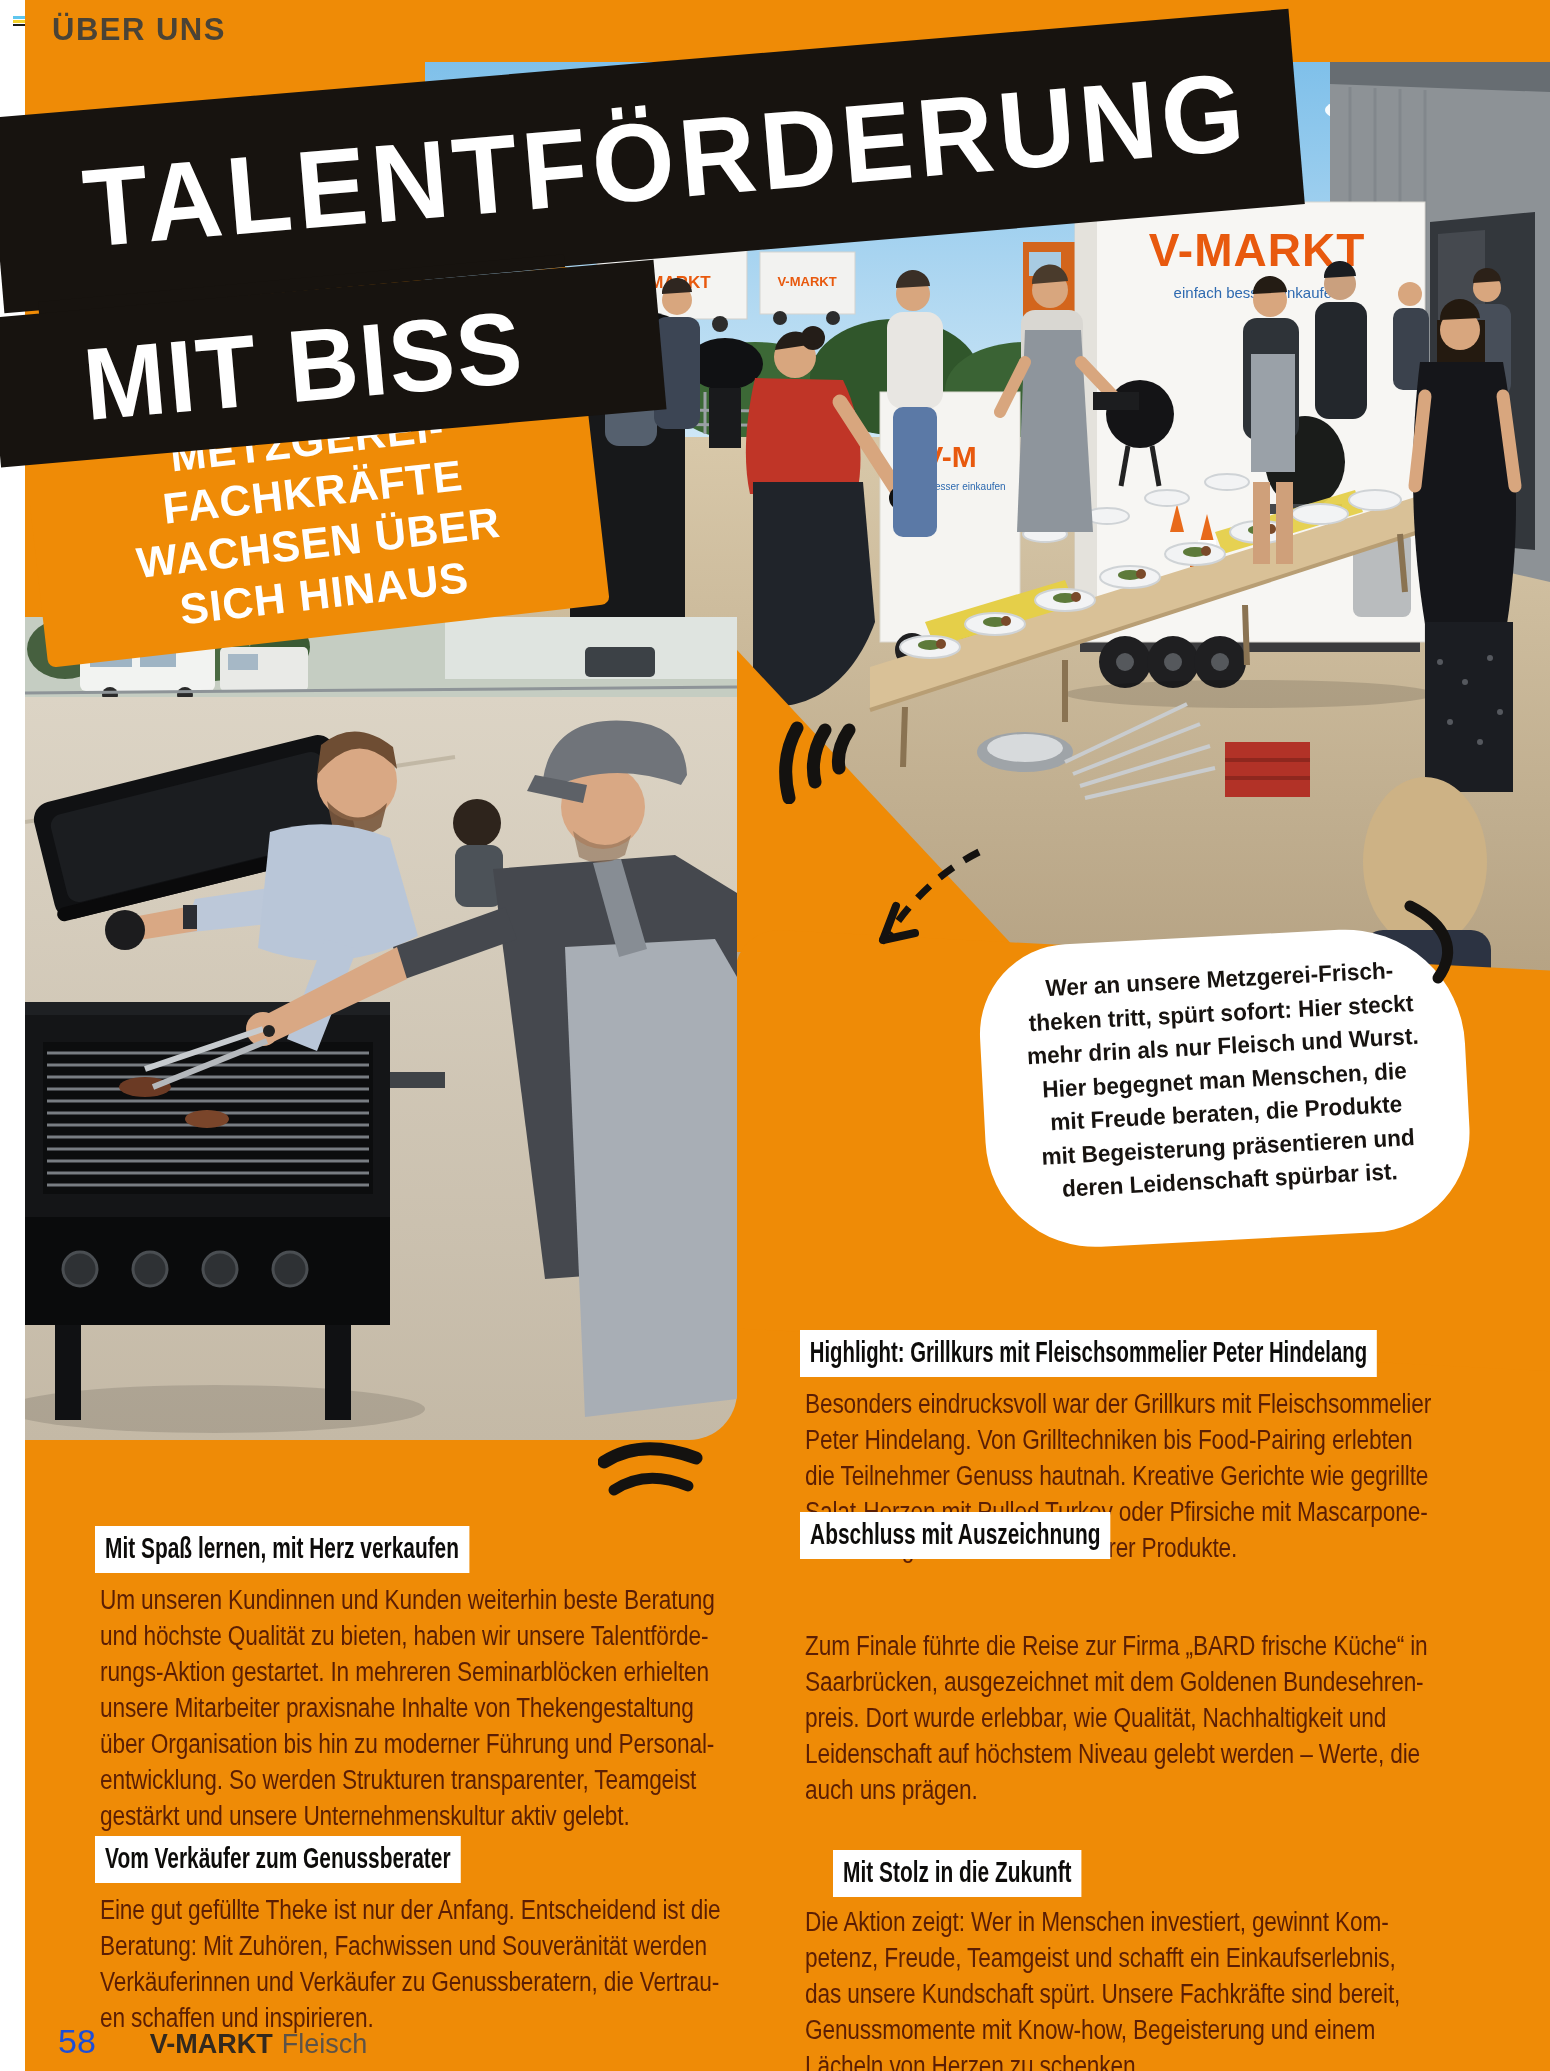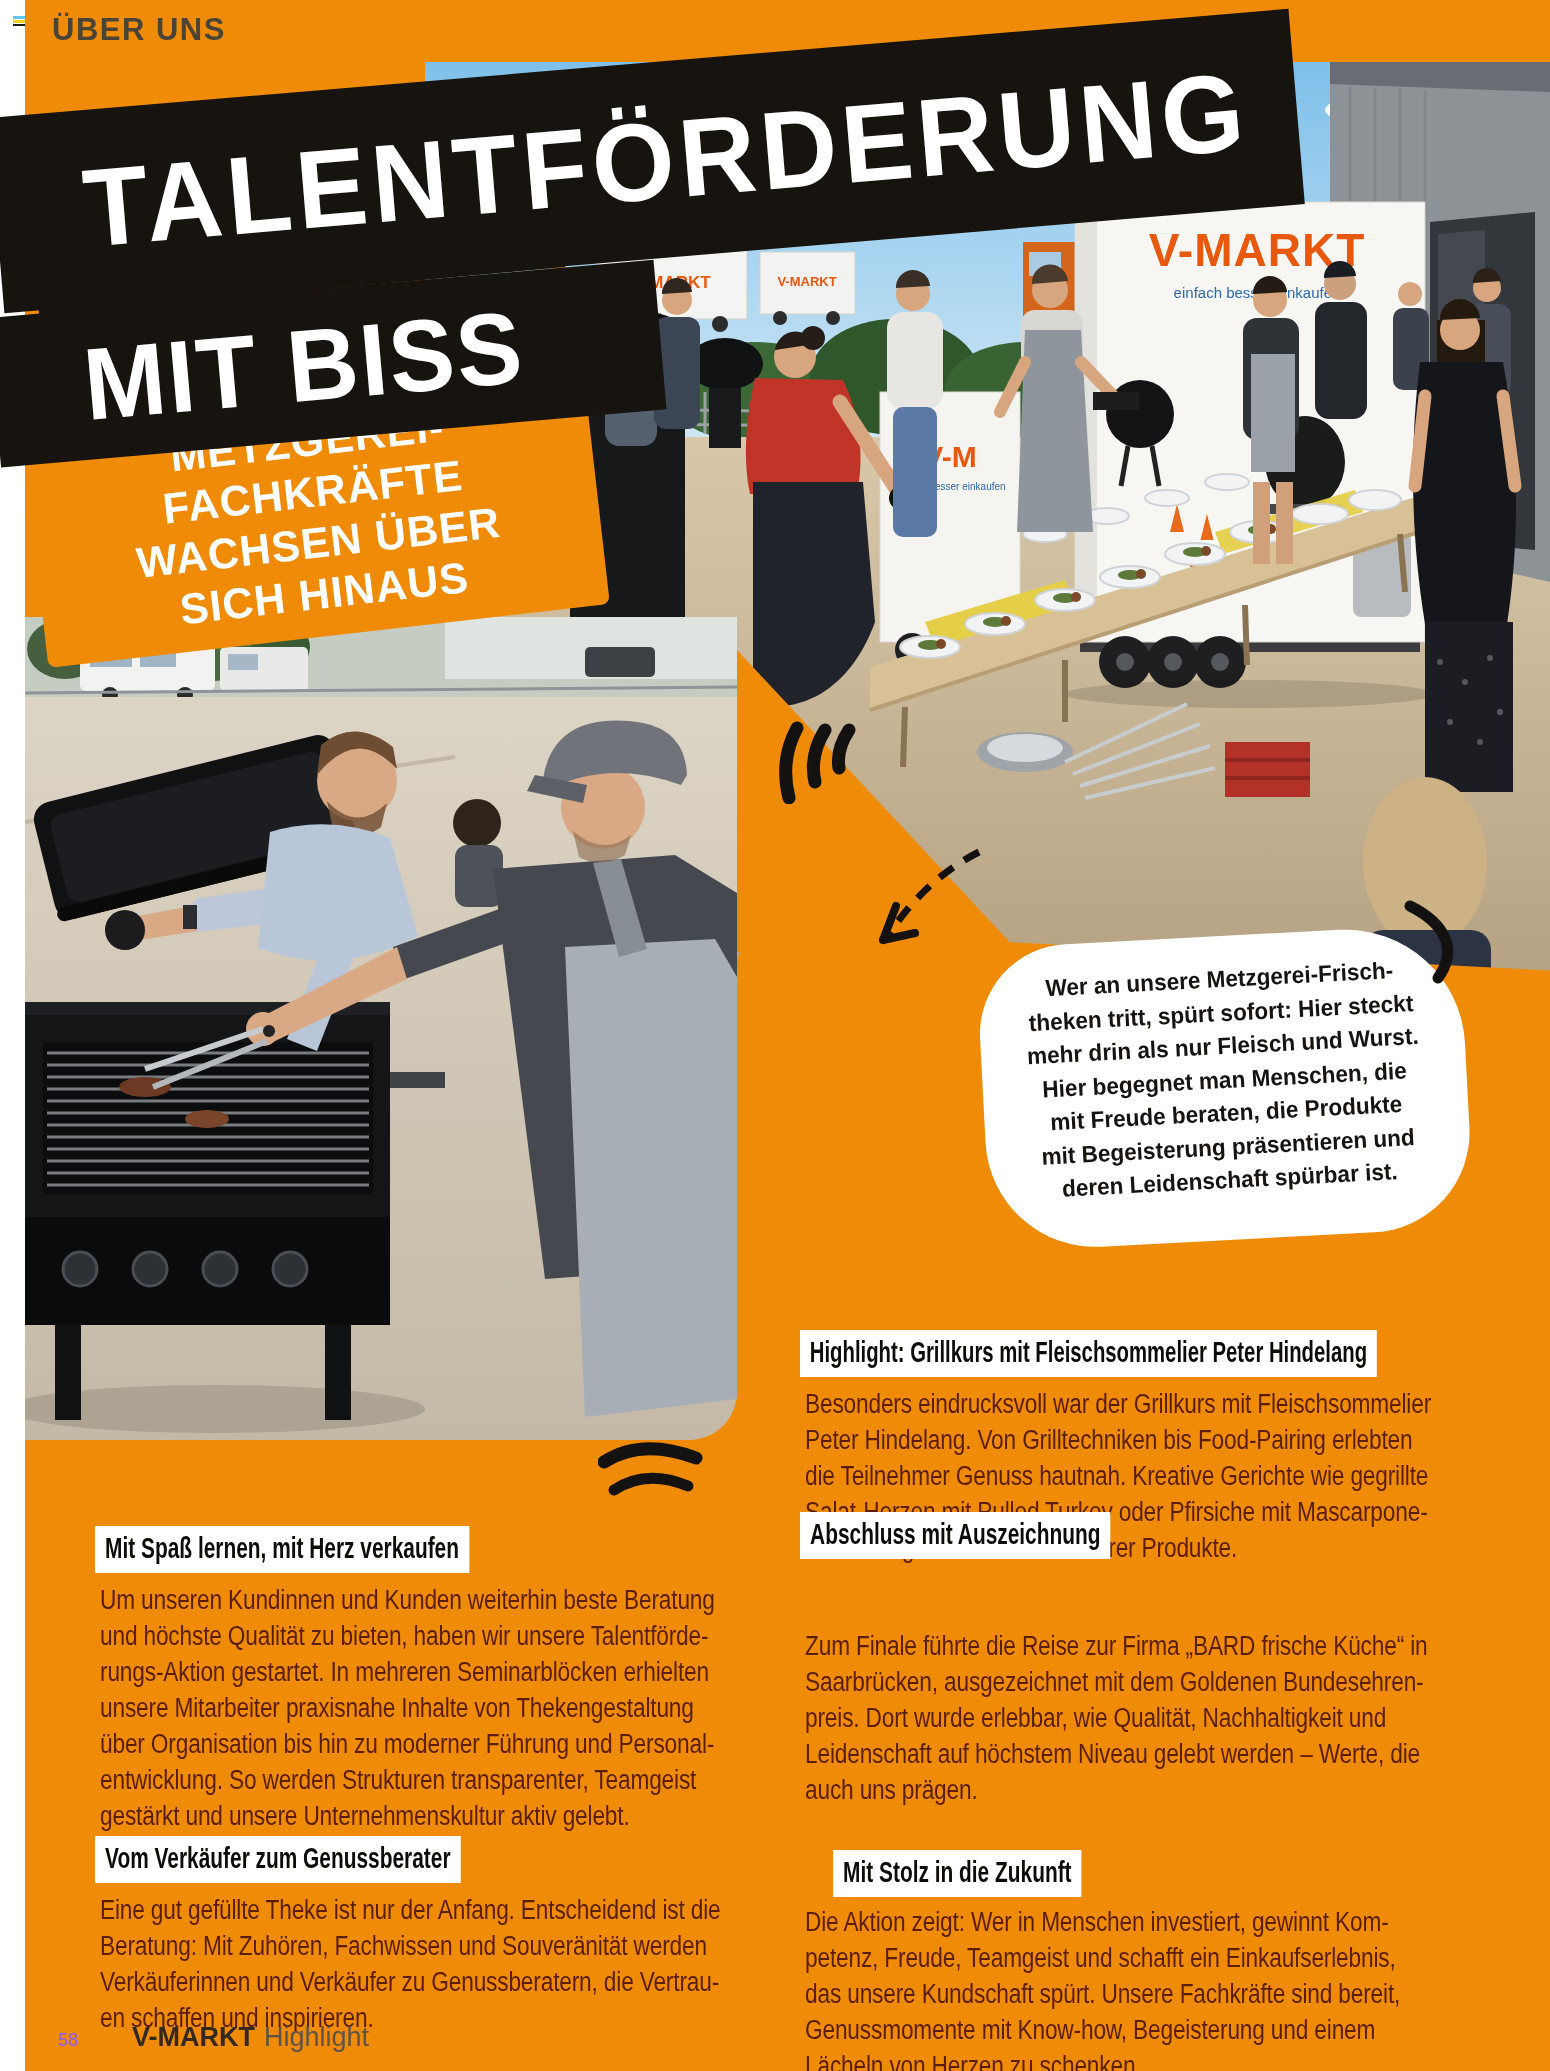--- a/index.html
+++ b/index.html
@@ -48,21 +48,21 @@
                font-size:23.5px;line-height:33.5px;white-space:pre-line;
                transform:scaleX(.96);transform-origin:center top;}
   
   .headbar{display:inline-block;background:#ffffff;color:#0d0c0a;font-weight:700;font-size:29px;
            line-height:1;padding:8px 14px 10px;white-space:nowrap;
            transform:scaleX(.72);transform-origin:left center;}
   .para{color:#5b1e04;font-size:27px;line-height:36px;white-space:pre;
         transform:scaleX(.84);transform-origin:left top;letter-spacing:-0.2px;}
   
   #footer{left:58px;top:2022px;display:flex;align-items:baseline;gap:54px;}
-  #footer .num{font-size:18px;color:#8b5cf6;}
+  #footer .num{font-size:34px;color:#1d4ed8;}
   #footer .brandrow{display:flex;gap:9px;align-items:baseline;}
   #footer .brand{font-size:27px;font-weight:800;color:#33291d;}
   #footer .mag{font-size:27px;color:#5d5348;}
   svg text{font-family:"Liberation Sans",sans-serif;}
 </style>
 </head>
 <body>
 
 <div id="page">
 
@@ -517,17 +517,17 @@
   <div class="abs para" style="left:805px;top:1904px;">Die Aktion zeigt: Wer in Menschen investiert, gewinnt Kom-
 petenz, Freude, Teamgeist und schafft ein Einkaufserlebnis,
 das unsere Kundschaft spürt. Unsere Fachkräfte sind bereit,
 Genussmomente mit Know-how, Begeisterung und einem
 Lächeln von Herzen zu schenken.</div>
 
   <div class="abs" id="footer">
     <span class="num">58</span>
     <span class="brandrow">
       <span class="brand">V-MARKT</span>
-      <span class="mag">Highlight</span>
+      <span class="mag">Fleisch</span>
     </span>
   </div>
 
 </div>
 
 </body></html>

